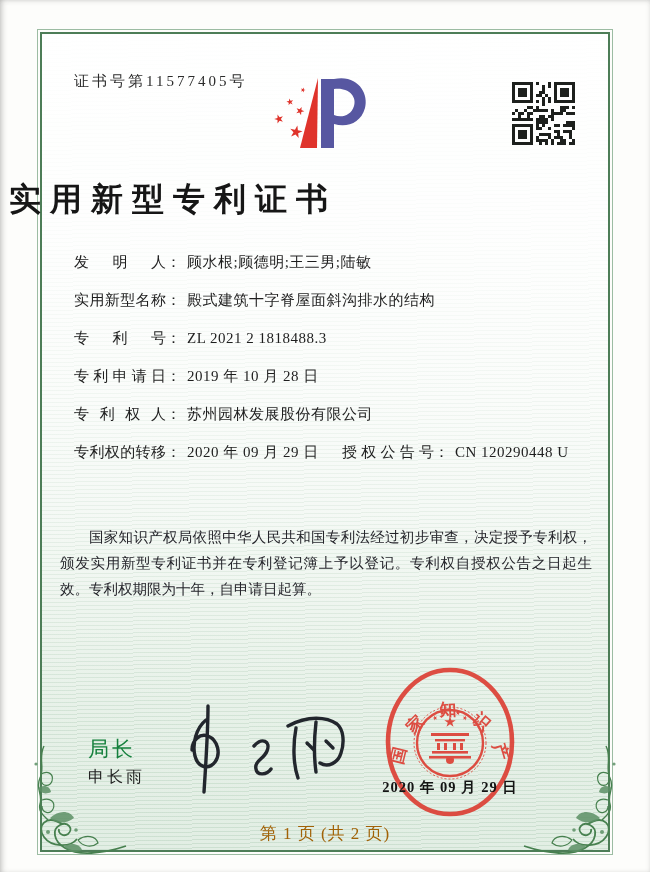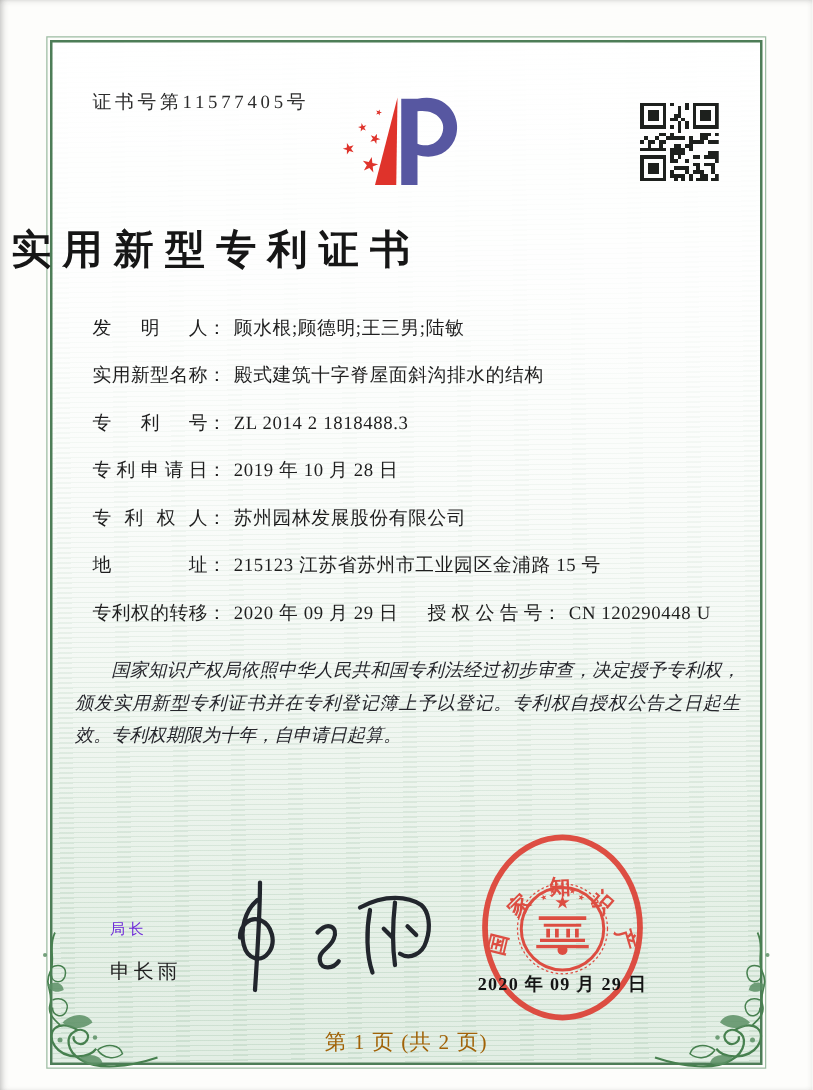--- a/index.html
+++ b/index.html
@@ -43,26 +43,26 @@
   .lbl{ display:inline-block; width:92px; text-align:justify; text-align-last:justify; vertical-align:top; }
   .colon{ display:inline-block; margin-right:6px; }
   .val{ letter-spacing:.5px; }
   .pair{ display:inline-block; }
   .pair.right{ position:absolute; left:268px; top:0; }
 
   
   .body-text{
     position:absolute; left:60px; top:524px; width:532px;
     font-size:14.5px; line-height:26px; color:#25252b;
-    font-style:italic; font-weight:500; text-align:justify;
+    font-weight:500; text-align:justify;
   }
   .body-text p{ text-indent:2em; }
 
   
-  .officer-title{ position:absolute; left:88px; top:735px; font-size:12px; letter-spacing:3px; color:#6d28d9; }
+  .officer-title{ position:absolute; left:88px; top:735px; font-size:21px; letter-spacing:3px; color:#15803d; }
   .officer-name{ position:absolute; left:88px; top:767px; font-size:16px; letter-spacing:3px; color:#222; }
   .signature{ position:absolute; left:168px; top:700px; width:185px; height:102px; }
   .seal{ position:absolute; left:380px; top:663px; width:140px; height:162px; }
   .seal-date{
     position:absolute; left:372px; top:778px; width:156px; text-align:center;
     font-size:14.5px; letter-spacing:1px; color:#141414; font-weight:600;
   }
   .footer{
     position:absolute; left:0; right:0; top:822px; text-align:center;
     font-size:17px; letter-spacing:1px; color:#a16207;
@@ -323,30 +323,27 @@
   <div class="title">实用新型专利证书</div>
 
   <div class="fields">
     <div class="row">
       <span class="lbl">发明人</span><span class="colon">：</span><span class="val">顾水根;顾德明;王三男;陆敏</span>
     </div>
     <div class="row">
       <span class="lbl">实用新型名称</span><span class="colon">：</span><span class="val">殿式建筑十字脊屋面斜沟排水的结构</span>
     </div>
     <div class="row">
-      <span class="lbl">专利号</span><span class="colon">：</span><span class="val">ZL 2014 2 1818488.3</span>
+      <span class="lbl">专利号</span><span class="colon">：</span><span class="val">ZL 2021 2 1818488.3</span>
     </div>
     <div class="row">
       <span class="lbl">专利申请日</span><span class="colon">：</span><span class="val">2019 年 10 月 28 日</span>
     </div>
     <div class="row">
       <span class="lbl">专利权人</span><span class="colon">：</span><span class="val">苏州园林发展股份有限公司</span>
-    </div>
-    <div class="row">
-      <span class="lbl">地址</span><span class="colon">：</span><span class="val">215123 江苏省苏州市工业园区金浦路 15 号</span>
     </div>
     <div class="row">
       <span class="pair">
         <span class="lbl">专利权的转移</span><span class="colon">：</span><span class="val">2020 年 09 月 29 日</span>
       </span>
       <span class="pair right">
         <span class="lbl">授权公告号</span><span class="colon">：</span><span class="val">CN 120290448 U</span>
       </span>
     </div>
   </div>

